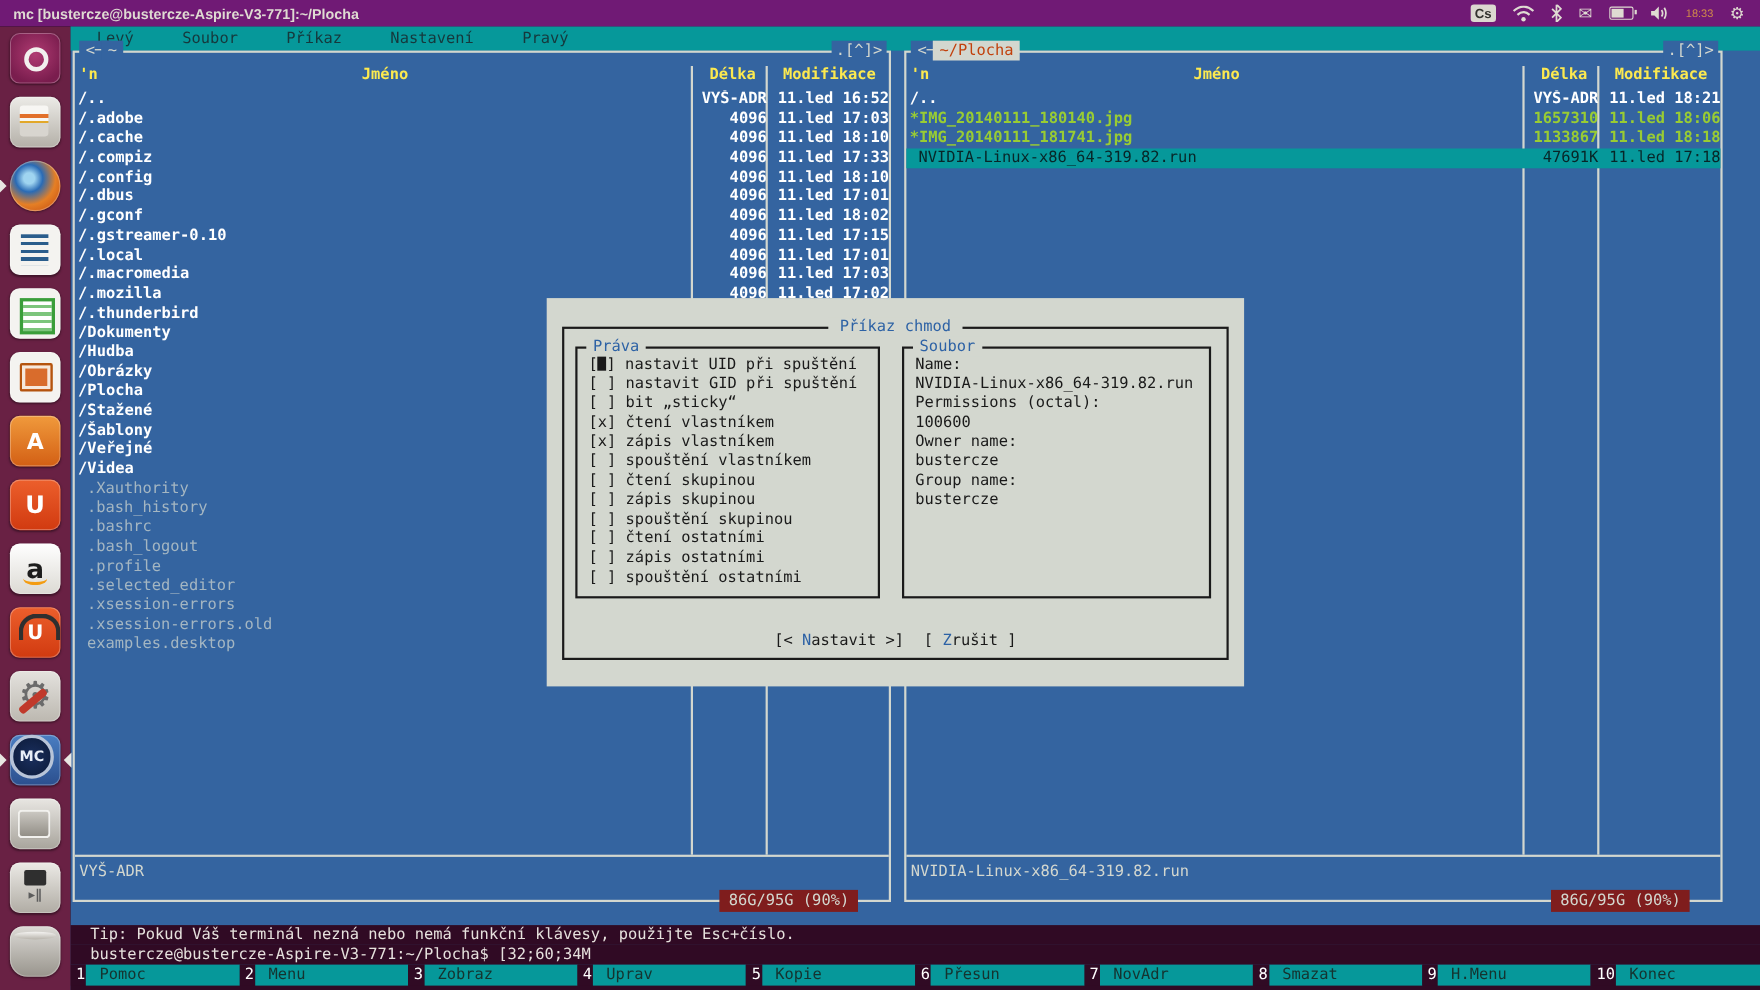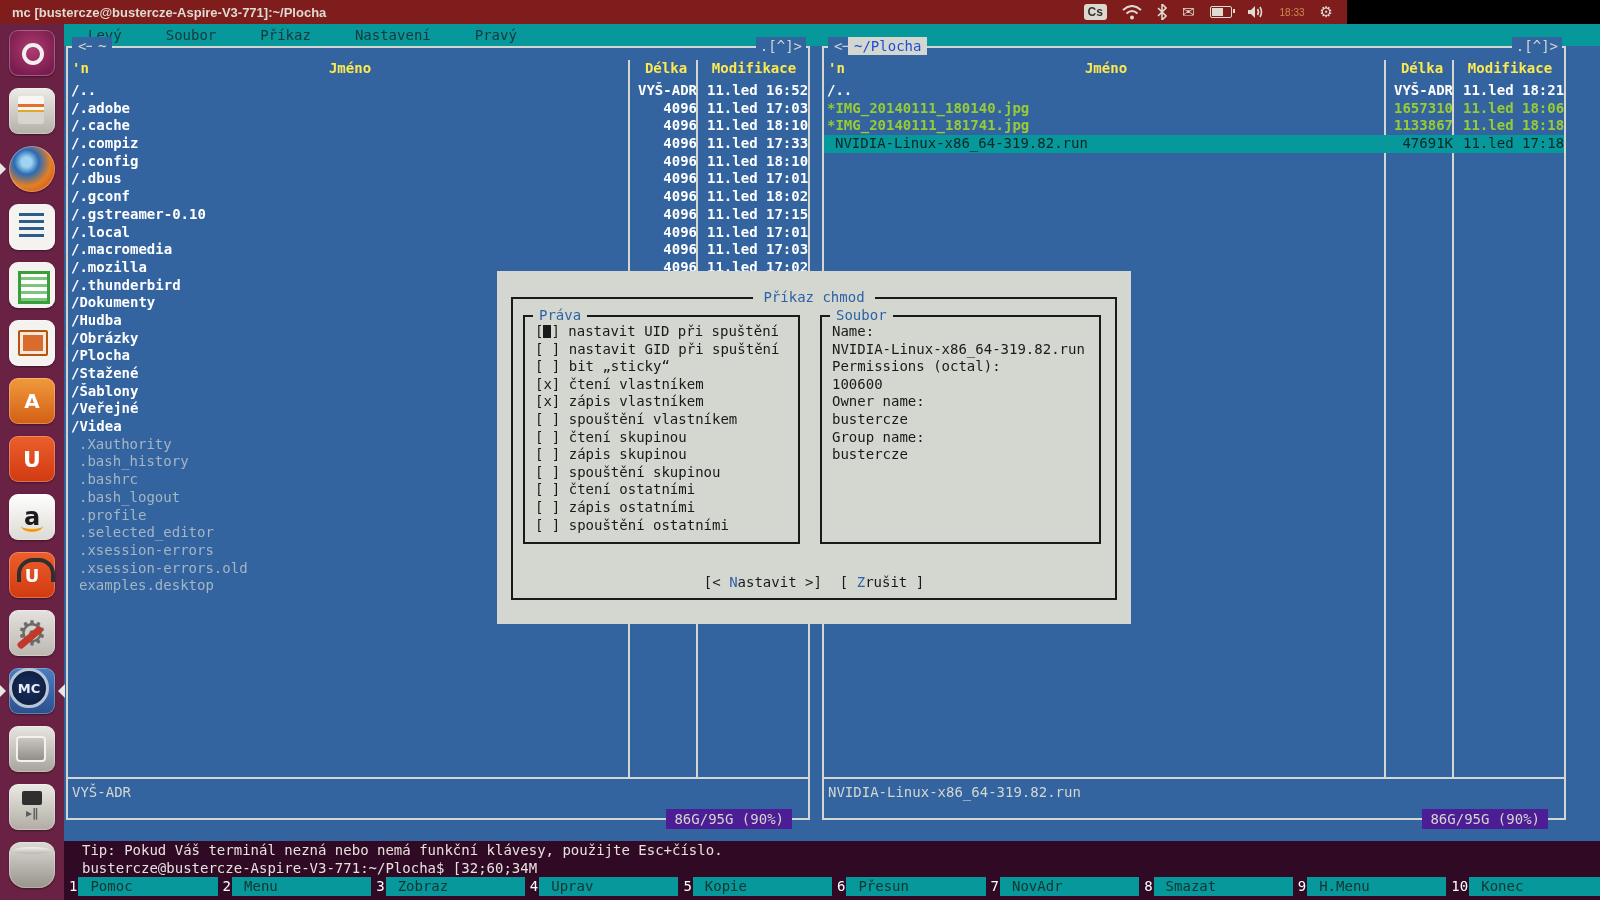--- a/index.html
+++ b/index.html
@@ -1,18 +1,18 @@
 <!DOCTYPE html>
 <html><head>
 <meta charset="utf-8">
 <style>
   html,body{margin:0;padding:0;width:1600px;height:900px;overflow:hidden;background:#000;
             font-family:"DejaVu Sans Mono",monospace;}
   
-  .topbar{position:absolute;left:0;top:0;width:1347px;height:24px;background:#7f1d1d;
+  .topbar{position:absolute;left:0;top:0;width:1600px;height:24px;background:#701a75;
           color:#dfdbd2;display:flex;align-items:center;z-index:30;}
   .tb-title{font-family:"Liberation Sans",sans-serif;font-weight:bold;font-size:13px;
             padding-left:12px;white-space:pre;}
   .tray{margin-left:auto;display:flex;align-items:center;gap:15px;padding-right:14px;}
   .kbd-ind{background:#dcd8d0;color:#33322e;border-radius:3px;font-family:"Liberation Sans",sans-serif;
            font-weight:bold;font-size:12px;padding:1px 4px;line-height:14px;}
   .tray svg{display:block;}
   .glyph-ico{font-family:"DejaVu Sans",sans-serif;font-size:15px;line-height:15px;color:#dfdbd2;}
   .battery{width:20px;height:10px;border:1px solid #dfdbd2;border-radius:2px;position:relative;}
   .battery::before{content:"";position:absolute;left:1px;top:1px;bottom:1px;width:55%;background:#dfdbd2;}
@@ -76,41 +76,41 @@
   .menubar{position:absolute;left:0;top:0;width:100%;height:22px;background:#06989a;display:flex;
            align-items:center;padding-left:24px;box-sizing:border-box;gap:44px;}
   .menu-item{color:#16383c;line-height:22px;white-space:pre;}
   
   .panel{position:absolute;border:2px solid #d3d7cf;box-sizing:border-box;}
   .panel-arrow,.panel-corner,.ptab{position:absolute;top:-11px;line-height:18px;background:#3464a0;
      padding:0 6px;white-space:pre;z-index:2;}
   .panel-arrow{left:4px;}
   .panel-corner{right:2px;padding:0 4px;}
   .ptab{left:24px;}
-  .ptab.active{background:#d3d7cf;color:#1d4ed8;}
+  .ptab.active{background:#d3d7cf;color:#c2410c;}
   .phead{position:absolute;top:12px;left:0;right:0;height:20px;display:grid;
          grid-template-columns:1fr 68px 108px;color:#fce94f;font-weight:bold;}
   .phead .h-name{position:relative;text-align:center;}
   .phead .h-sort{position:absolute;left:4px;}
   .phead .h-size,.phead .h-date{text-align:center;}
   .prows{position:absolute;top:34px;left:0;right:0;}
   .prow{display:grid;grid-template-columns:1fr 68px 108px;height:17.7px;line-height:17.7px;white-space:pre;overflow:hidden;}
   .prow .nm{padding-left:3px;overflow:hidden;}
   .prow .sz{text-align:right;padding-right:3px;}
   .prow .dt{padding-left:7px;}
   .prow.dir{color:#ffffff;font-weight:bold;}
   .prow.muted{color:#a4b6c2;}
   .prow.muted .nm{padding-left:11px;}
   .prow.exec{color:#99cc33;font-weight:bold;}
   .prow.selected{background:#06989a;color:#082628;font-weight:normal;}
   .vsep{position:absolute;top:12px;bottom:41px;width:2px;background:#d3d7cf;}
   .vsep.v1{left:560px;} .vsep.v2{left:628px;}
   .msep{position:absolute;left:0;right:0;bottom:39px;height:2px;background:#d3d7cf;}
   .mstatus{position:absolute;left:4px;bottom:16px;line-height:20px;white-space:pre;}
-  .fspace{position:absolute;right:16px;bottom:-11px;background:#4c1d95;padding:0 8px;line-height:20px;z-index:2;}
+  .fspace{position:absolute;right:28px;bottom:-11px;background:#7f1d1d;padding:0 8px;line-height:20px;z-index:2;}
   
   .dialog{position:absolute;left:497px;top:271px;width:634px;height:353px;background:#d3d7cf;
           color:#1a1a1a;z-index:10;font-size:14px;}
   .dframe{position:absolute;left:14px;right:14px;top:26px;bottom:24px;border:2px solid #1a1a1a;}
   .dtitle{position:absolute;top:18px;left:0;right:0;text-align:center;z-index:2;}
   .dtitle span{background:#d3d7cf;color:#2d62a5;padding:0 10px;}
   .dgroups{position:absolute;left:26px;right:26px;top:44px;display:flex;gap:20px;}
   .group{border:2px solid #1a1a1a;position:relative;padding:6px 8px 8px 10px;box-sizing:border-box;}
   .group-label{position:absolute;top:-11px;left:8px;background:#d3d7cf;color:#2d62a5;padding:0 6px;line-height:18px;}
   .g-perms{width:277px;} .g-file{width:281px;}

